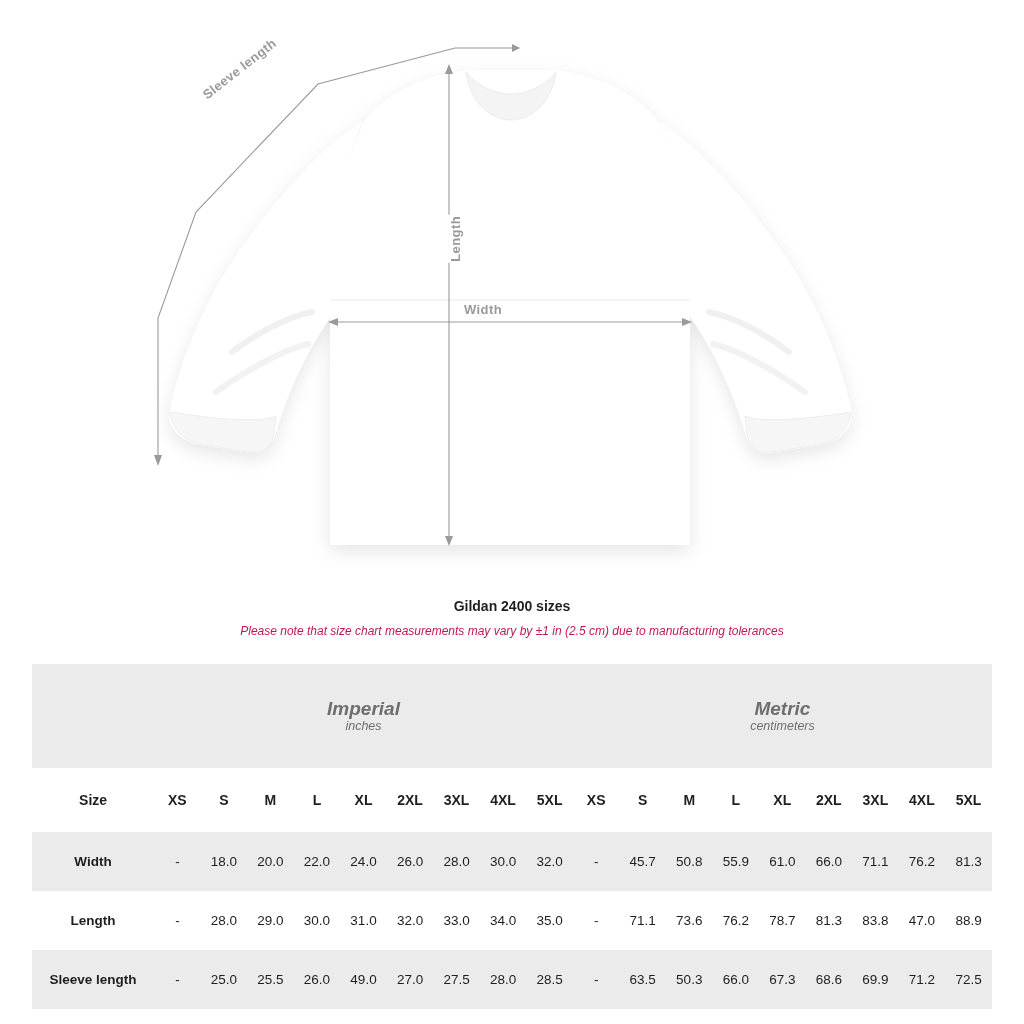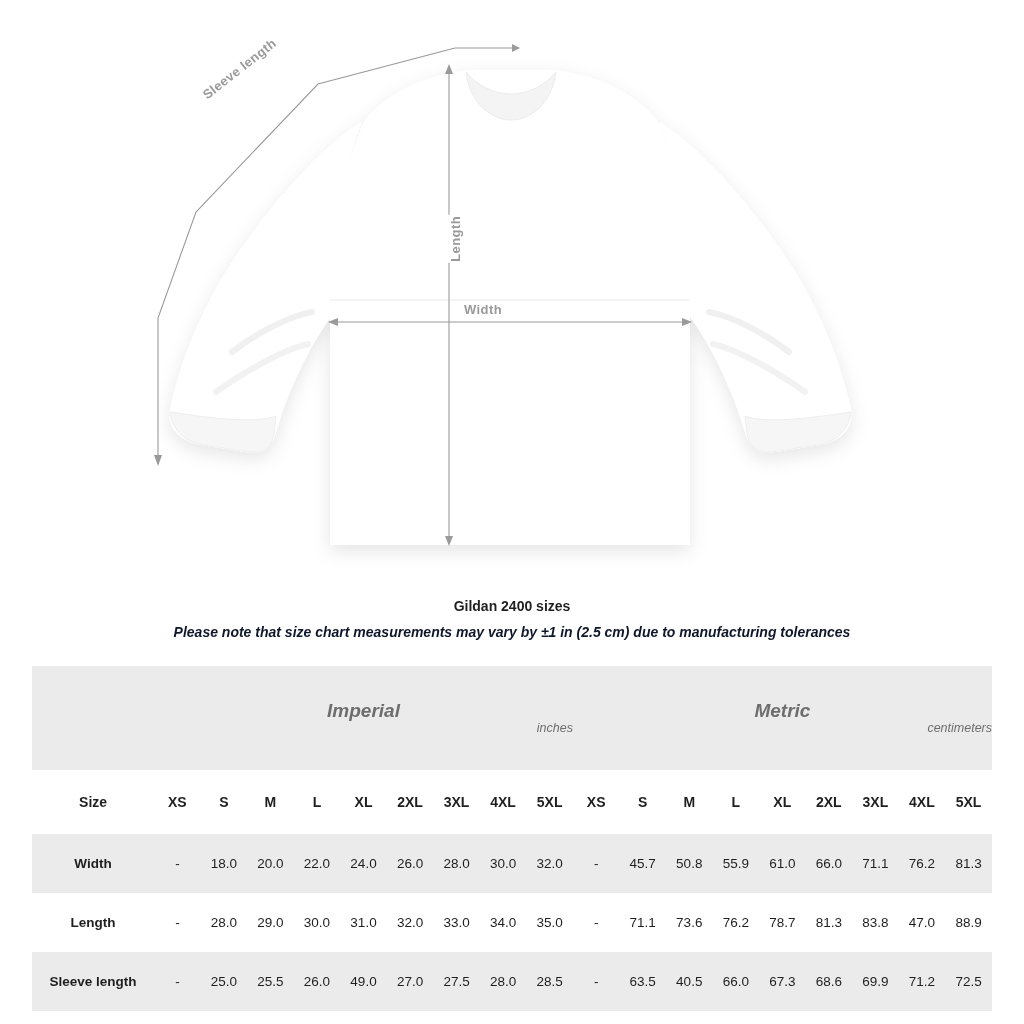--- a/index.html
+++ b/index.html
@@ -68,25 +68,24 @@
     text-align: center;
     margin-top: 18px;
   }
   .chart-title {
     font-size: 14px;
     font-weight: bold;
     color: #1f1f1f;
     margin: 0 0 10px 0;
   }
   .chart-note {
-    font-size: 14px;
+    font-size: 12px;
     font-style: italic;
-    color: #0f172a;
+    color: #be185d;
     margin: 0;
-    font-weight: bold;
   }
 
   
   .table-wrap {
     margin: 26px 32px 0 32px;
   }
   table.size-table {
     border-collapse: collapse;
     width: 960px;
     table-layout: fixed;
@@ -113,21 +112,20 @@
     color: #6e6e6e;
     display: block;
     line-height: 1.1;
   }
   .unit-head .unit-sub {
     font-size: 12.5px;
     font-style: italic;
     color: #6e6e6e;
     display: block;
     margin-top: 0;
-    text-align: right;
   }
   .corner-cell {
     background: #ebebeb;
   }
 
   tr.head-row td {
     background: #ffffff;
     font-weight: bold;
     font-size: 14px;
     height: 64px;
@@ -345,21 +343,21 @@
           <td>25.0</td>
           <td>25.5</td>
           <td>26.0</td>
           <td>49.0</td>
           <td>27.0</td>
           <td>27.5</td>
           <td>28.0</td>
           <td>28.5</td>
           <td>-</td>
           <td>63.5</td>
-          <td>40.5</td>
+          <td>50.3</td>
           <td>66.0</td>
           <td>67.3</td>
           <td>68.6</td>
           <td>69.9</td>
           <td>71.2</td>
           <td>72.5</td>
         </tr>
       </tbody>
     </table>
   </div>

